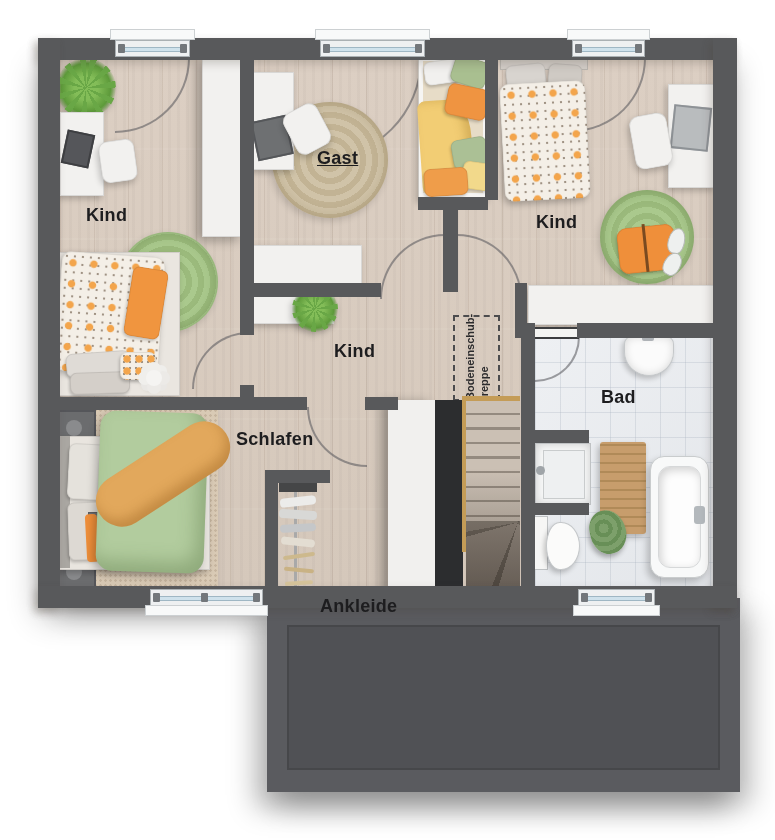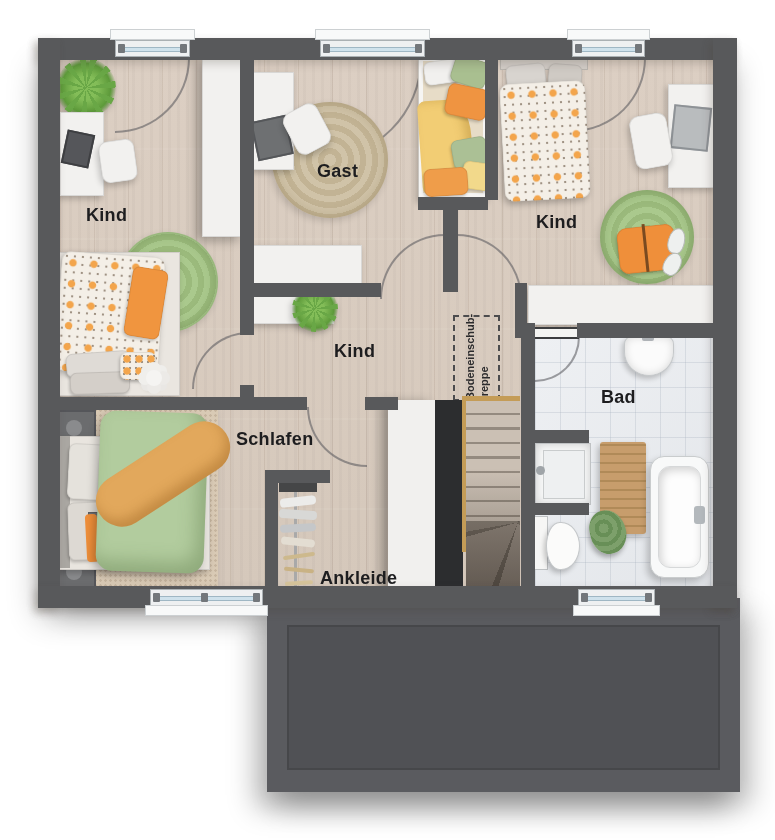--- a/index.html
+++ b/index.html
@@ -231,20 +231,20 @@
   </div>
   <div class="sill" style="left:145px;top:605px;width:123px;"></div>
   <div class="winH" style="left:578px;top:589px;width:77px;">
     <i class="glass-h"></i>
     <i class="cap" style="left:2px;"></i>
     <i class="cap" style="right:2px;"></i>
   </div>
   <div class="sill" style="left:573px;top:605px;width:87px;"></div>
 
   <div class="rlabel" style="left:86px;top:205px;">Kind</div>
-  <div class="rlabel" style="left:317px;top:161px;">Gast</div>
+  <div class="rlabel" style="left:317px;top:148px;text-decoration:underline;">Gast</div>
   <div class="rlabel" style="left:536px;top:212px;">Kind</div>
   <div class="rlabel" style="left:334px;top:341px;">Kind</div>
   <div class="rlabel" style="left:236px;top:429px;">Schlafen</div>
-  <div class="rlabel" style="left:320px;top:568px;">Ankleide</div>
+  <div class="rlabel" style="left:320px;top:596px;">Ankleide</div>
   <div class="rlabel" style="left:601px;top:387px;">Bad</div>
 
 </div>
 
 </body></html>

